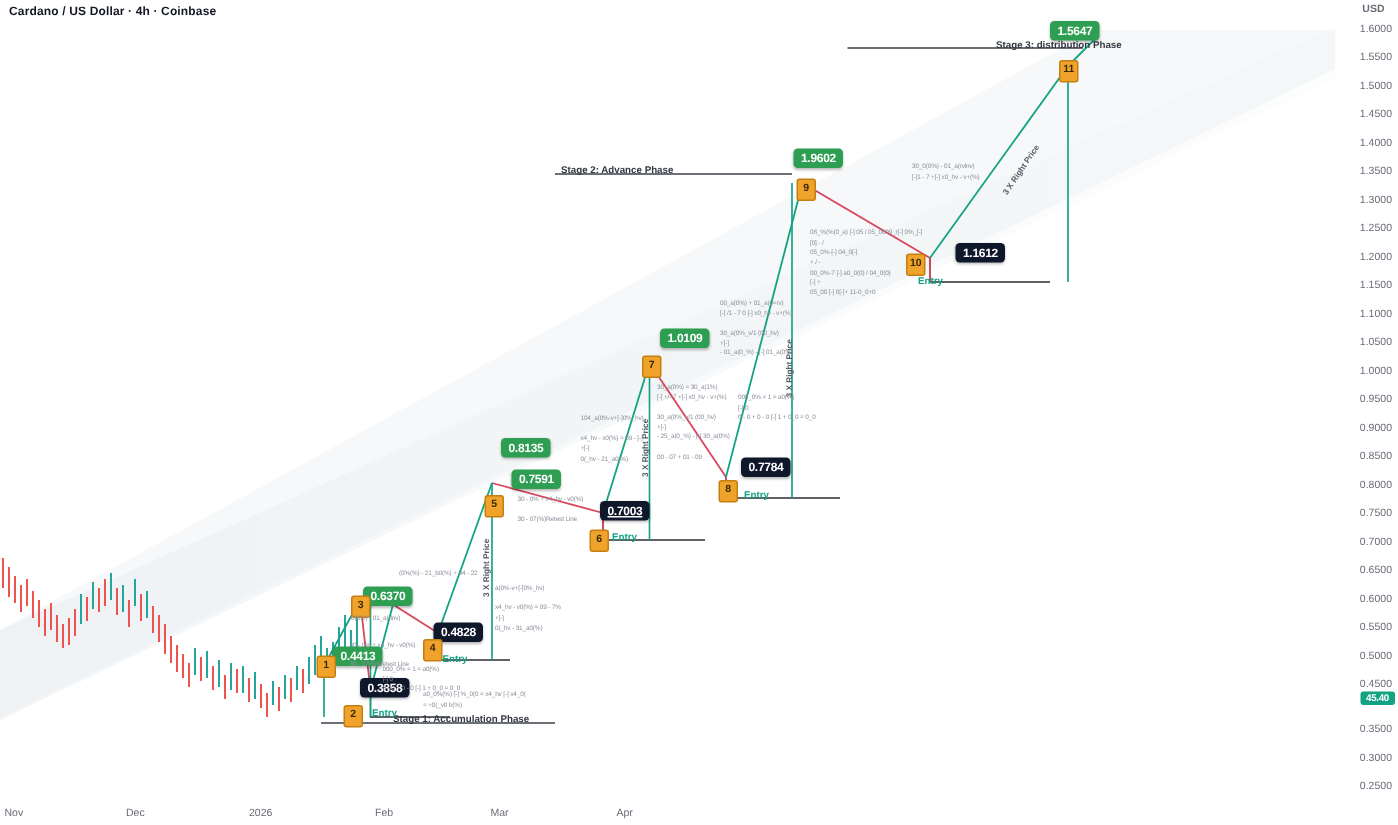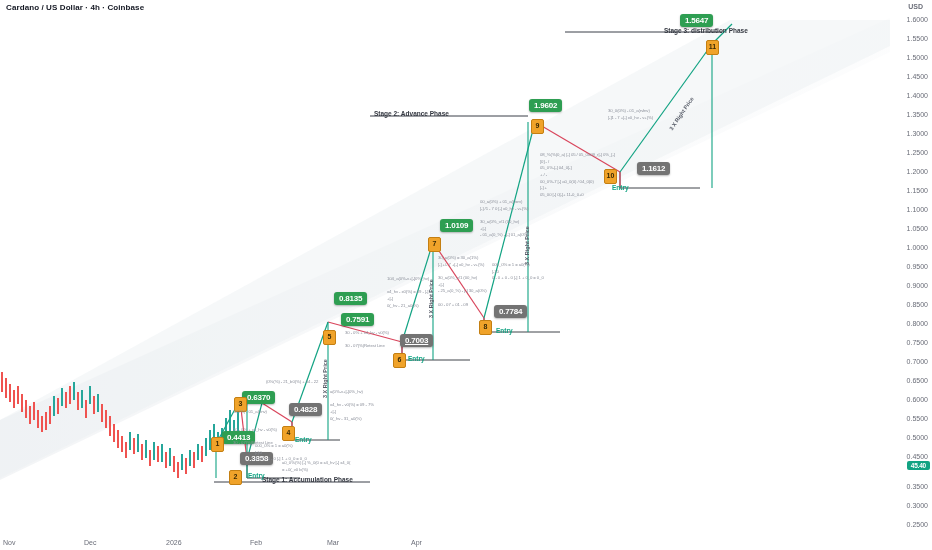--- a/index.html
+++ b/index.html
@@ -16,21 +16,21 @@
       padding:1px 4px;border-radius:2px;font-weight:600;letter-spacing:-.2px;}
 
   .time-axis{position:absolute;left:0;bottom:0;width:890px;height:18px;}
   .time-axis .tt{position:absolute;bottom:4px;font-size:7px;color:#6a6d78;}
 
   .cone{position:absolute;left:0;top:0;width:890px;height:532px;pointer-events:none;}
 
   .lbl{position:absolute;font-size:8px;font-weight:700;color:#ffffff;padding:2px 5px;
        border-radius:3px;white-space:nowrap;letter-spacing:-.2px;box-shadow:0 1px 2px rgba(0,0,0,.28);}
   .lbl.green{background:#2e9e52;}
-  .lbl.red{background:#737373;}
+  .lbl.red{background:#0f172a;}
 
   .marker{position:absolute;width:11px;height:13px;background:#f0a32a;border:1px solid #c47f12;
       border-radius:2px;color:#3a2a05;font-size:7px;font-weight:700;line-height:11px;text-align:center;}
 
   .entry{position:absolute;font-size:6.5px;color:#12a383;font-weight:600;}
 
   .stage{position:absolute;font-size:6.5px;color:#333740;font-weight:600;white-space:nowrap;}
 
   .formula{position:absolute;font-size:4.3px;color:#8b8f9a;line-height:1.55;white-space:pre;letter-spacing:-.1px;}
 
@@ -159,30 +159,30 @@
       <line x1="214" y1="482" x2="370" y2="482"></line>
       <line x1="370" y1="116" x2="528" y2="116"></line>
       <line x1="565" y1="32" x2="722" y2="32"></line>
     </g>
   </svg>
 
   <div class="stage" style="left:262px;top:476px;">Stage 1: Accumulation Phase</div>
   <div class="stage" style="left:374px;top:110px;">Stage 2: Advance Phase</div>
   <div class="stage" style="left:664px;top:27px;">Stage 3: distribution Phase</div>
 
-  <div class="lbl green" style="left:680px;top:14px;">1.5647</div>
+  <div class="lbl green" style="left:700px;top:14px;">1.5647</div>
   <div class="lbl green" style="left:529px;top:99px;">1.9602</div>
   <div class="lbl red" style="left:637px;top:162px;">1.1612</div>
   <div class="lbl green" style="left:440px;top:219px;">1.0109</div>
   <div class="lbl green" style="left:334px;top:292px;">0.8135</div>
   <div class="lbl red" style="left:494px;top:305px;">0.7784</div>
   <div class="lbl green" style="left:325px;top:313px;margin-left:16px;">0.7591</div>
   <div class="lbl red" style="left:400px;top:334px;text-decoration:underline;">0.7003</div>
   <div class="lbl green" style="left:242px;top:391px;">0.6370</div>
-  <div class="lbl red" style="left:289px;top:403px;">0.4828</div>
+  <div class="lbl red" style="left:289px;top:415px;">0.4828</div>
   <div class="lbl green" style="left:222px;top:431px;">0.4413</div>
   <div class="lbl red" style="left:240px;top:452px;text-align:right;">0.3858</div>
 
   <div class="marker" style="left:211px;top:437px;">1</div>
   <div class="marker" style="left:229px;top:470px;">2</div>
   <div class="marker" style="left:234px;top:397px;">3</div>
   <div class="marker" style="left:282px;top:426px;">4</div>
   <div class="marker" style="left:323px;top:330px;">5</div>
   <div class="marker" style="left:393px;top:353px;">6</div>
   <div class="marker" style="left:428px;top:237px;">7</div>

